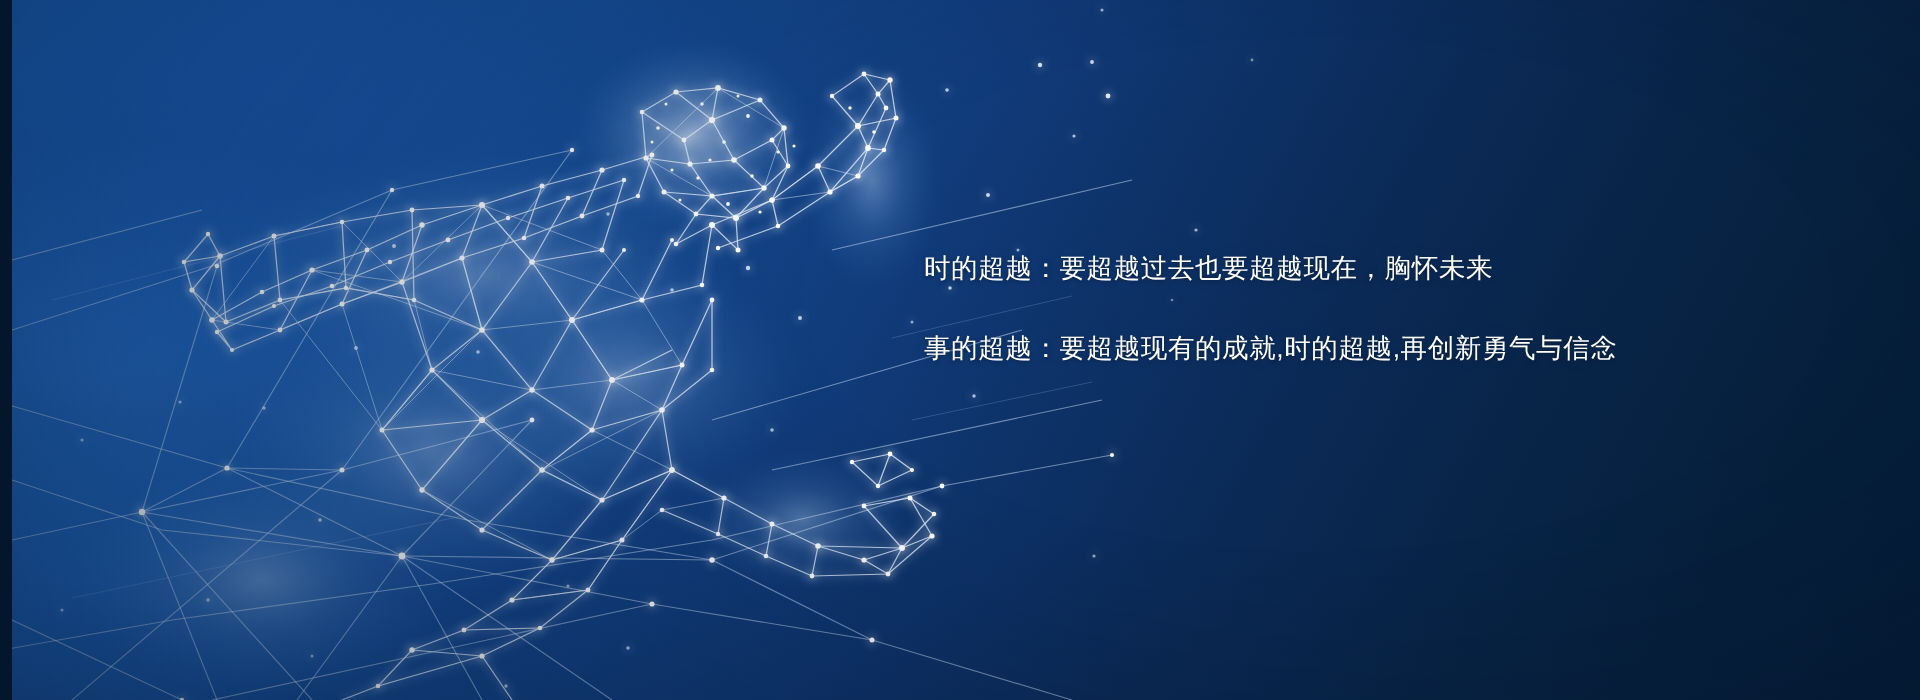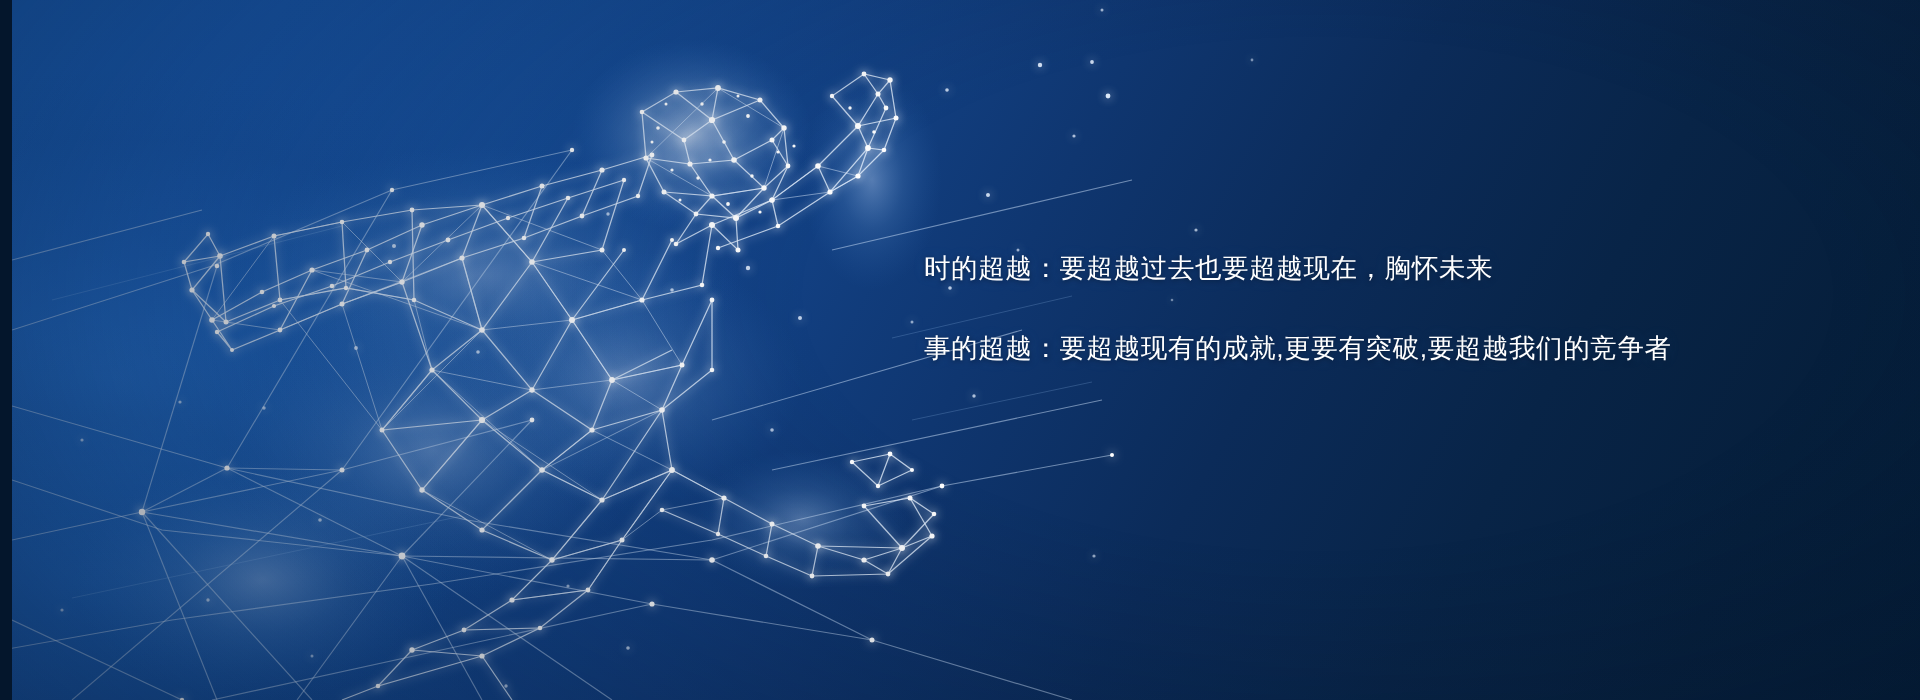--- a/index.html
+++ b/index.html
@@ -494,16 +494,16 @@
         <path d="M880 338 L1060 296"></path>
         <path d="M900 420 L1080 382"></path>
       </g>
     </svg>
   </div>
 
   <div class="bg-vignette"></div>
 
   <div class="copy">
     <div class="copy-line">时的超越：要超越过去也要超越现在，胸怀未来</div>
-    <div class="copy-line">事的超越：要超越现有的成就,更要有突破,要超越我们的竞争者</div>
+    <div class="copy-line">事的超越：要超越现有的成就,时的超越,再创新勇气与信念</div>
   </div>
 
 </div>
 
 </body></html>

